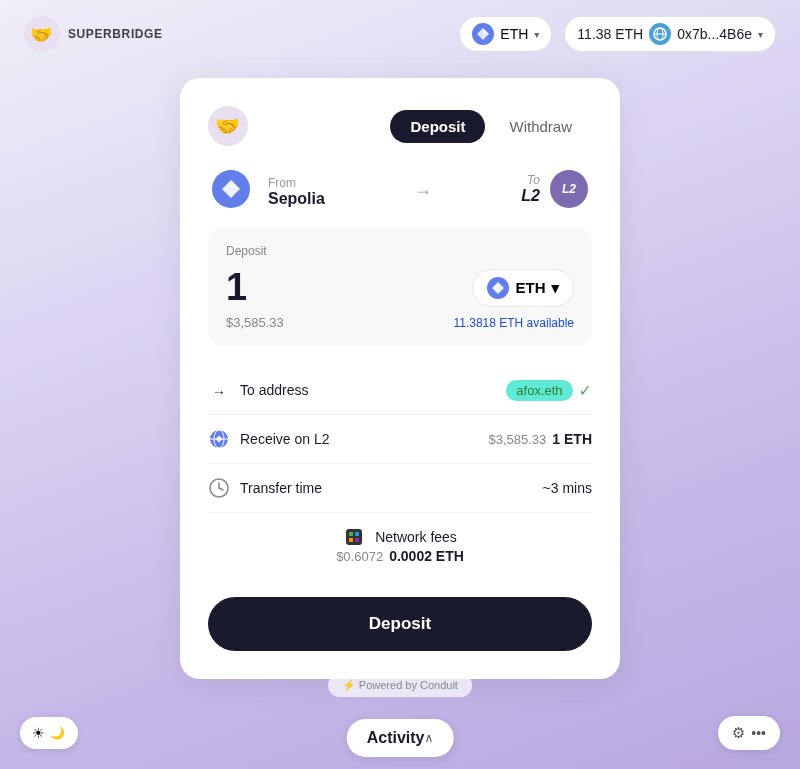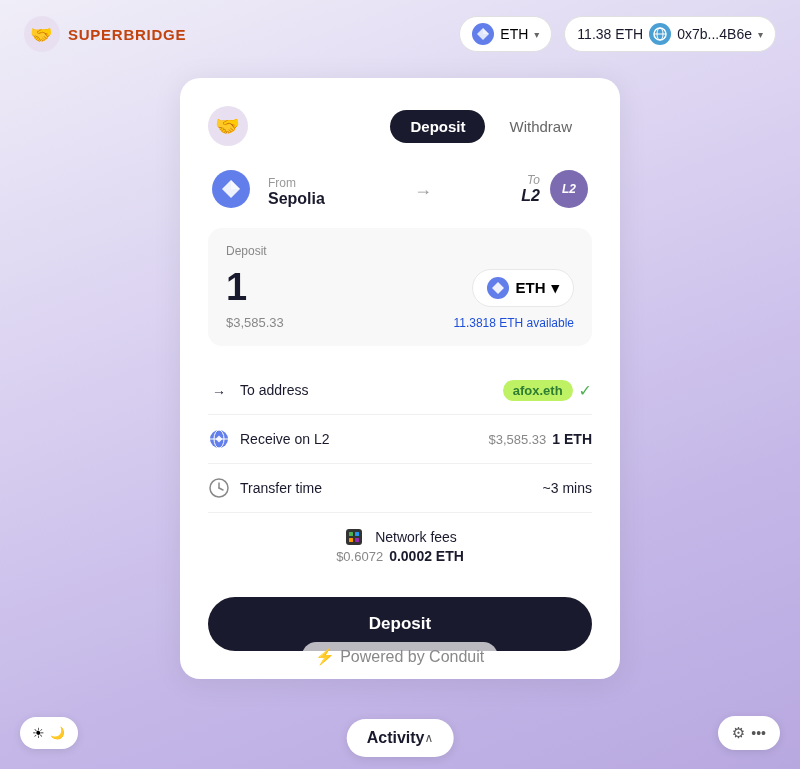--- a/index.html
+++ b/index.html
@@ -24,24 +24,24 @@
     .logo-area {
       display: flex;
       align-items: center;
       gap: 8px;
     }
     .logo-icon {
       width: 36px;
       height: 36px;
     }
     .logo-text {
-      font-size: 15px;
+      font-size: 12px;
       font-weight: 700;
       letter-spacing: 0.05em;
-      color: #c2410c;
+      color: #404040;
     }
     .nav-right {
       display: flex;
       align-items: center;
       gap: 12px;
     }
     .eth-network-btn {
       display: flex;
       align-items: center;
       gap: 6px;
@@ -301,26 +301,26 @@
     }
     .detail-right {
       display: flex;
       align-items: center;
       gap: 6px;
       font-size: 14px;
       color: #1a1a2e;
       font-weight: 500;
     }
     .ens-badge {
-      background: #bef264;
+      background: #5eead4;
       color: #2e7d32;
       padding: 3px 10px;
       border-radius: 12px;
       font-size: 13px;
-      font-weight: 700;
+      font-weight: 400;
     }
     .check-green {
       color: #4caf50;
       font-size: 16px;
     }
     .detail-usd {
       color: #888;
       font-size: 13px;
     }
     .detail-eth {
@@ -383,27 +383,27 @@
     }
     .activity-label {
       font-size: 16px;
       font-weight: 600;
       color: #1a1a2e;
     }
     .activity-chevron { font-size: 12px; color: #555; }
 
     .powered-conduit {
       position: absolute;
-      bottom: 98px;
+      bottom: 72px;
       left: 50%;
       transform: translateX(-50%);
       background: rgba(255,255,255,0.7);
       border-radius: 16px;
       padding: 5px 14px;
-      font-size: 16px;
+      font-size: 11px;
       color: #888;
       display: flex;
       align-items: flex-start;
       gap: 5px;
       white-space: nowrap;
     }
 
     .settings-group {
       display: flex;
       align-items: center;

